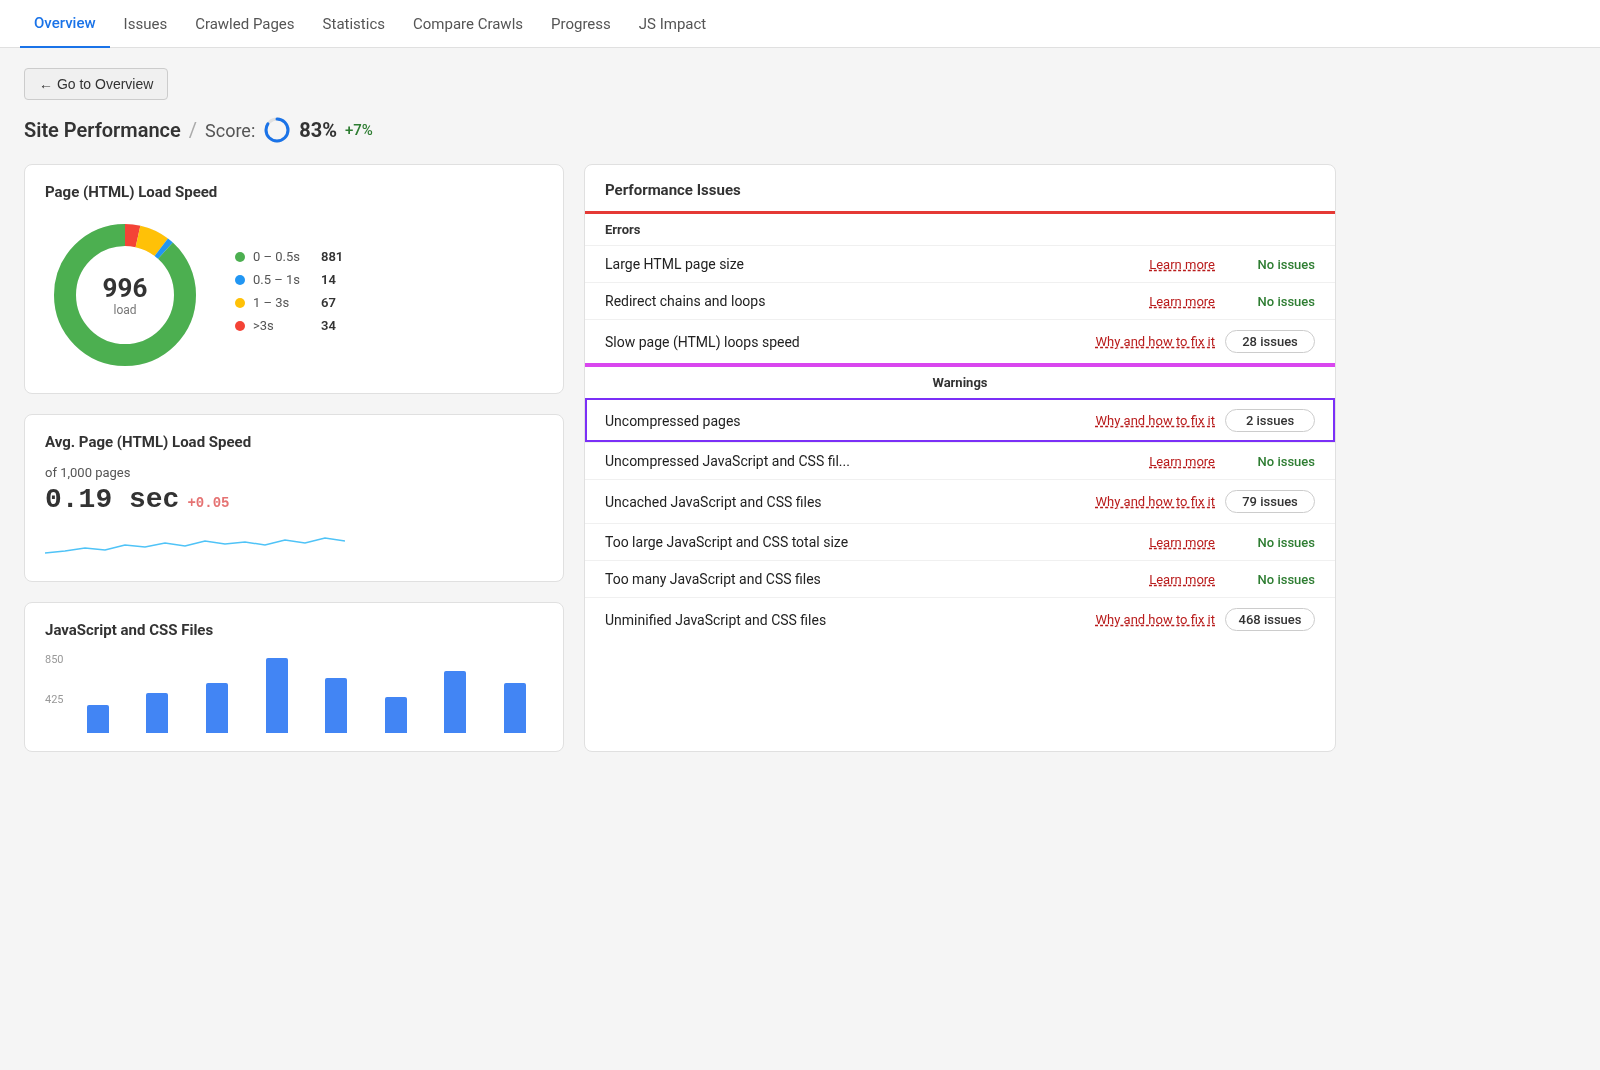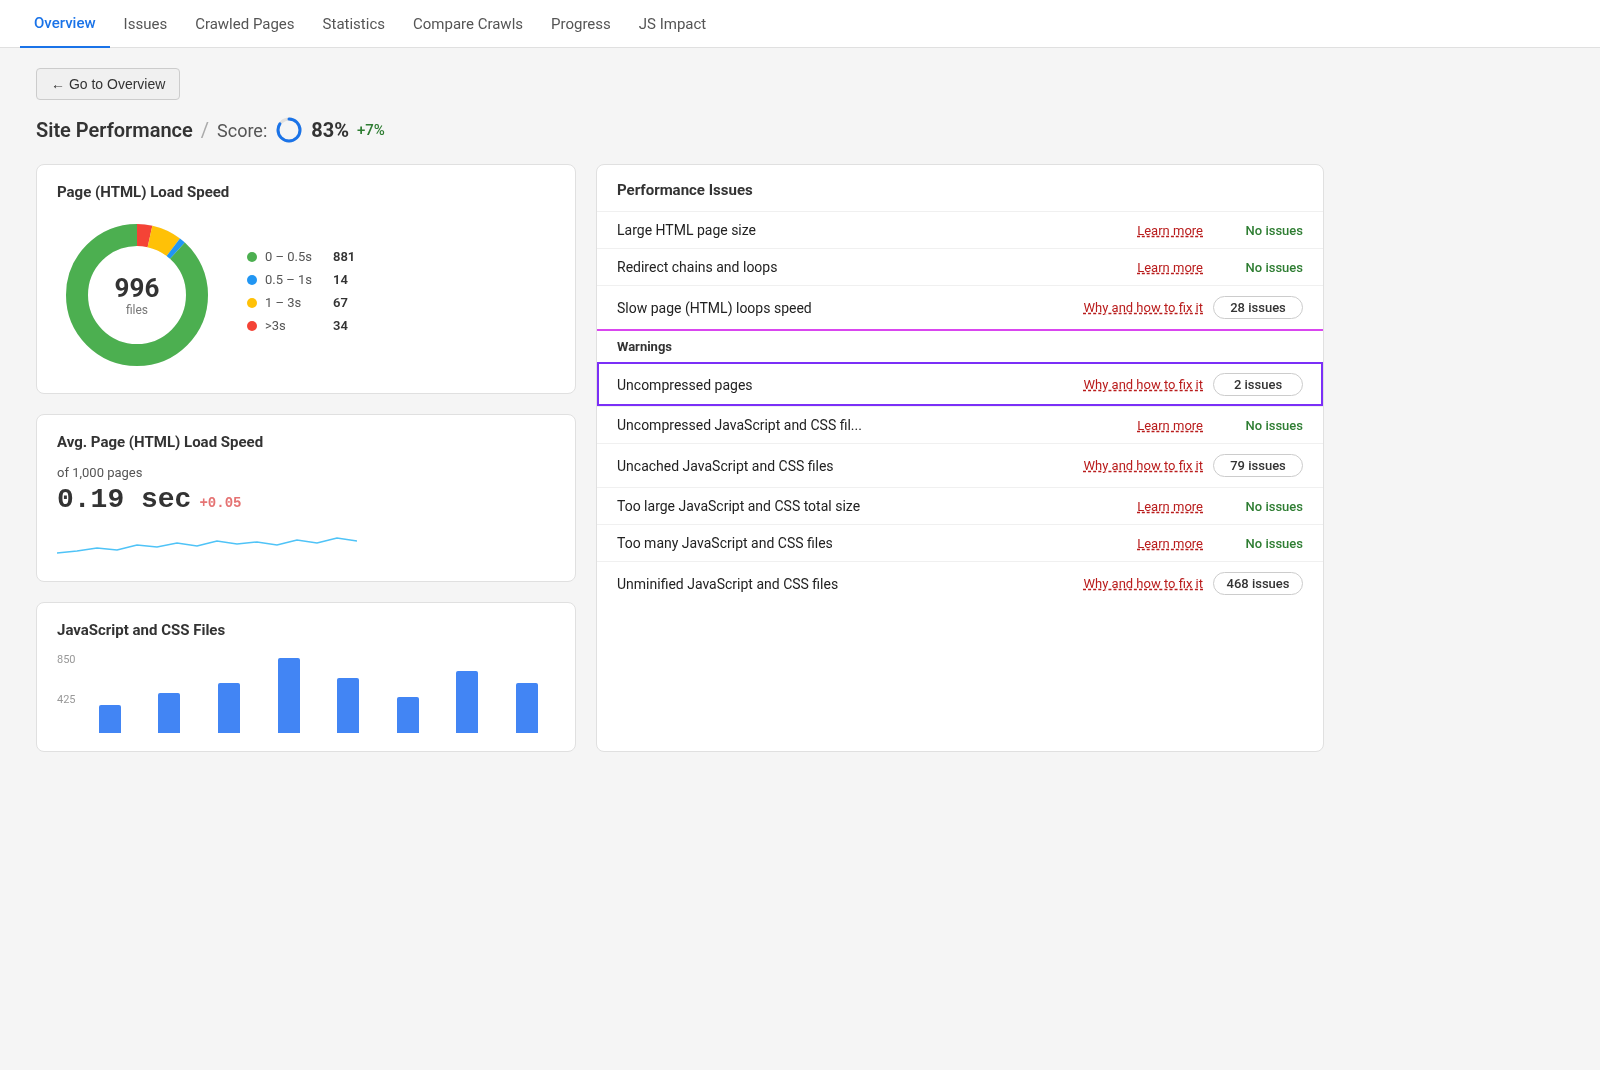--- a/index.html
+++ b/index.html
@@ -27,21 +27,21 @@
       display: inline-block;
     }
     .top-nav a.active {
       color: #1a73e8;
       border-bottom: 2px solid #1a73e8;
       font-weight: 500;
     }
 
     
     .content {
-      padding: 20px 36px;
+      padding: 20px 24px;
       max-width: 1360px;
     }
 
     
     .back-btn {
       display: inline-flex;
       align-items: center;
       gap: 6px;
       background: #f0f0f0;
       border: 1px solid #ccc;
@@ -146,21 +146,22 @@
     }
 
     .section-label {
       padding: 8px 20px;
       font-weight: 700;
       font-size: 13px;
       border-top: 3px solid #e53935;
       background: #fff;
     }
     .section-label.warnings {
-      border-top: 2px solid #d946ef;
+      border-top: 4px solid #d946ef;
+      text-align: center;
     }
 
     .issue-row {
       display: flex;
       align-items: center;
       padding: 10px 20px;
       border-top: 1px solid #f0f0f0;
       gap: 10px;
     }
     .issue-row.highlighted {
@@ -301,21 +302,21 @@
               <circle cx="80" cy="80" r="60" fill="none" stroke="#f44336" stroke-width="22" stroke-dasharray="13.1 363.9" stroke-dashoffset="0" transform="rotate(-90 80 80)"></circle>
 
               <circle cx="80" cy="80" r="60" fill="none" stroke="#ffc107" stroke-width="22" stroke-dasharray="25.8 351.2" stroke-dashoffset="-13.1" transform="rotate(-90 80 80)"></circle>
 
               <circle cx="80" cy="80" r="60" fill="none" stroke="#2196f3" stroke-width="22" stroke-dasharray="5.4 371.6" stroke-dashoffset="-38.9" transform="rotate(-90 80 80)"></circle>
 
               <circle cx="80" cy="80" r="60" fill="none" stroke="#4caf50" stroke-width="22" stroke-dasharray="332.7 44.3" stroke-dashoffset="-44.3" transform="rotate(-90 80 80)"></circle>
             </svg>
             <div class="donut-center">
               <div class="count">996</div>
-              <div class="label">files</div>
+              <div class="label">load</div>
             </div>
           </div>
 
           <ul class="legend">
             <li>
               <div class="legend-dot" style="background:#4caf50"></div>
               <span class="legend-label">0 – 0.5s</span>
               <span class="legend-val">881</span>
             </li>
             <li>
@@ -386,20 +387,21 @@
                 <div class="bar-fill" style="height:50px;"></div>
               </div>
           </div>
         </div>
       </div>
     </div>
 
     <div class="perf-card">
       <div class="perf-card-header">Performance Issues</div>
 
+      <div class="section-label">Errors</div>
 
       <div class="issue-row">
         <span class="issue-name">Large HTML page size</span>
         <span class="issue-link">Learn more</span>
         <span class="no-issues">No issues</span>
       </div>
       <div class="issue-row">
         <span class="issue-name">Redirect chains and loops</span>
         <span class="issue-link">Learn more</span>
         <span class="no-issues">No issues</span>

